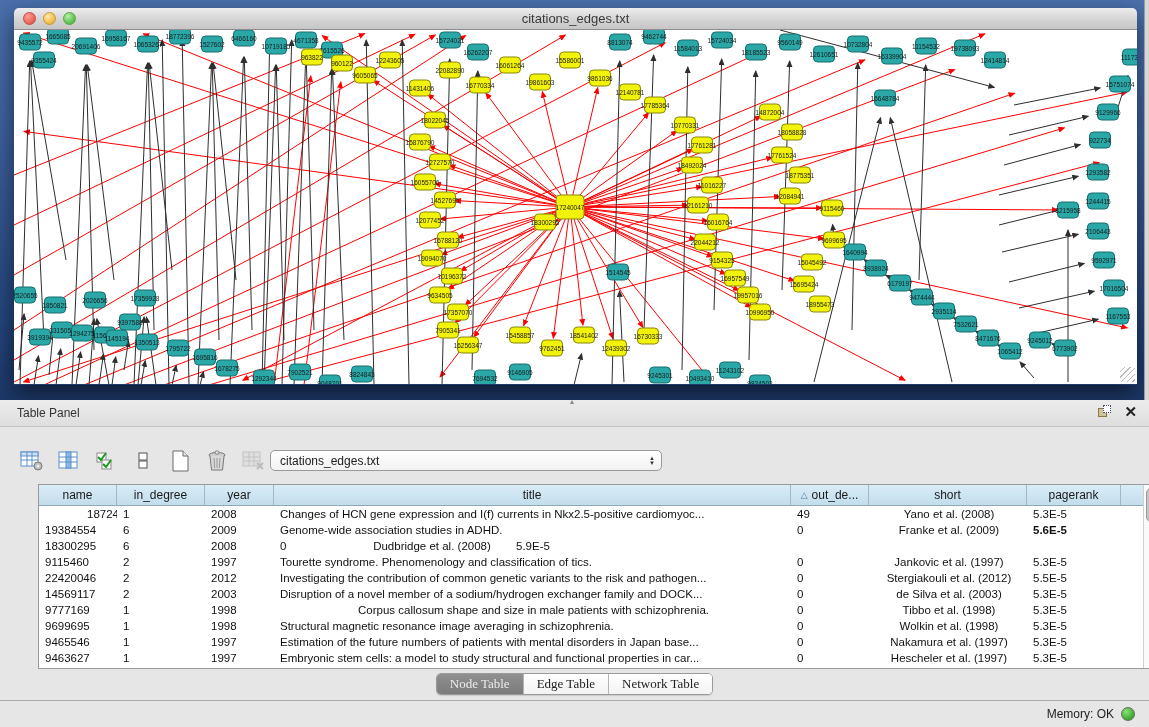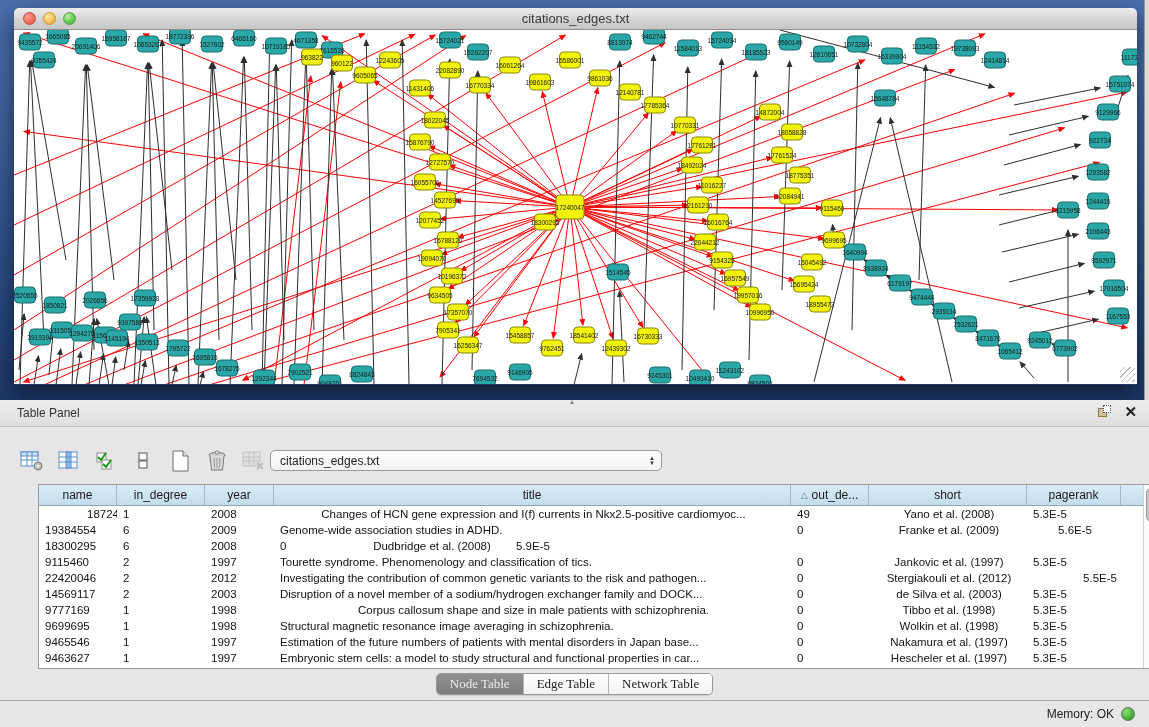--- a/index.html
+++ b/index.html
@@ -614,33 +614,33 @@
           </div>
           <div class="hdr-cell" style="width: 94px;">
             <span>pagerank</span>
           </div>
         </div>
       <div id="rows">
           <div class="data-row">
             <div class="cell" style="width: 78px; text-align: left; padding-left: 48px;">18724007</div>
             <div class="cell" style="width: 88px; text-align: left;">1</div>
             <div class="cell" style="width: 69px; text-align: left;">2008</div>
-            <div class="cell" style="width: 517px; text-align: center;">Changes of HCN gene expression and I(f) currents in Nkx2.5-positive cardiomyoc...</div>
+            <div class="cell" style="width: 517px; text-align: left;">Changes of HCN gene expression and I(f) currents in Nkx2.5-positive cardiomyoc...</div>
             <div class="cell" style="width: 78px; text-align: left;">49</div>
             <div class="cell" style="width: 158px; text-align: center;">Yano et al. (2008)</div>
             <div class="cell" style="width: 94px; text-align: left;">5.3E-5</div>
           </div>
           <div class="data-row">
             <div class="cell" style="width: 78px; text-align: left;">19384554</div>
             <div class="cell" style="width: 88px; text-align: left;">6</div>
             <div class="cell" style="width: 69px; text-align: left;">2009</div>
             <div class="cell" style="width: 517px; text-align: left;">Genome-wide association studies in ADHD.</div>
             <div class="cell" style="width: 78px; text-align: left;">0</div>
             <div class="cell" style="width: 158px; text-align: center;">Franke et al. (2009)</div>
-            <div class="cell" style="width: 94px; text-align: center;">5.6E-5</div>
+            <div class="cell" style="width: 94px; text-align: left; font-weight: bold;">5.6E-5</div>
           </div>
           <div class="data-row">
             <div class="cell" style="width: 78px; text-align: left;">18300295</div>
             <div class="cell" style="width: 88px; text-align: left;">6</div>
             <div class="cell" style="width: 69px; text-align: left;">2008</div>
             <div class="cell" style="width: 78px; text-align: left;">0</div>
             <div class="cell" style="width: 158px; text-align: center;">Dudbridge et al. (2008)</div>
             <div class="cell" style="width: 94px; text-align: left;">5.9E-5</div>
           </div>
           <div class="data-row">
@@ -652,21 +652,21 @@
             <div class="cell" style="width: 158px; text-align: center;">Jankovic et al. (1997)</div>
             <div class="cell" style="width: 94px; text-align: left;">5.3E-5</div>
           </div>
           <div class="data-row">
             <div class="cell" style="width: 78px; text-align: left;">22420046</div>
             <div class="cell" style="width: 88px; text-align: left;">2</div>
             <div class="cell" style="width: 69px; text-align: left;">2012</div>
             <div class="cell" style="width: 517px; text-align: left;">Investigating the contribution of common genetic variants to the risk and pathogen...</div>
             <div class="cell" style="width: 78px; text-align: left;">0</div>
             <div class="cell" style="width: 158px; text-align: center;">Stergiakouli et al. (2012)</div>
-            <div class="cell" style="width: 94px; text-align: right;">5.5E-5</div>
+            <div class="cell" style="width: 94px; text-align: left;">5.5E-5</div>
           </div>
           <div class="data-row">
             <div class="cell" style="width: 78px; text-align: left;">14569117</div>
             <div class="cell" style="width: 88px; text-align: left;">2</div>
             <div class="cell" style="width: 69px; text-align: left;">2003</div>
             <div class="cell" style="width: 517px; text-align: left;">Disruption of a novel member of a sodium/hydrogen exchanger family and DOCK...</div>
             <div class="cell" style="width: 78px; text-align: left;">0</div>
             <div class="cell" style="width: 158px; text-align: center;">de Silva et al. (2003)</div>
             <div class="cell" style="width: 94px; text-align: left;">5.3E-5</div>
           </div>

